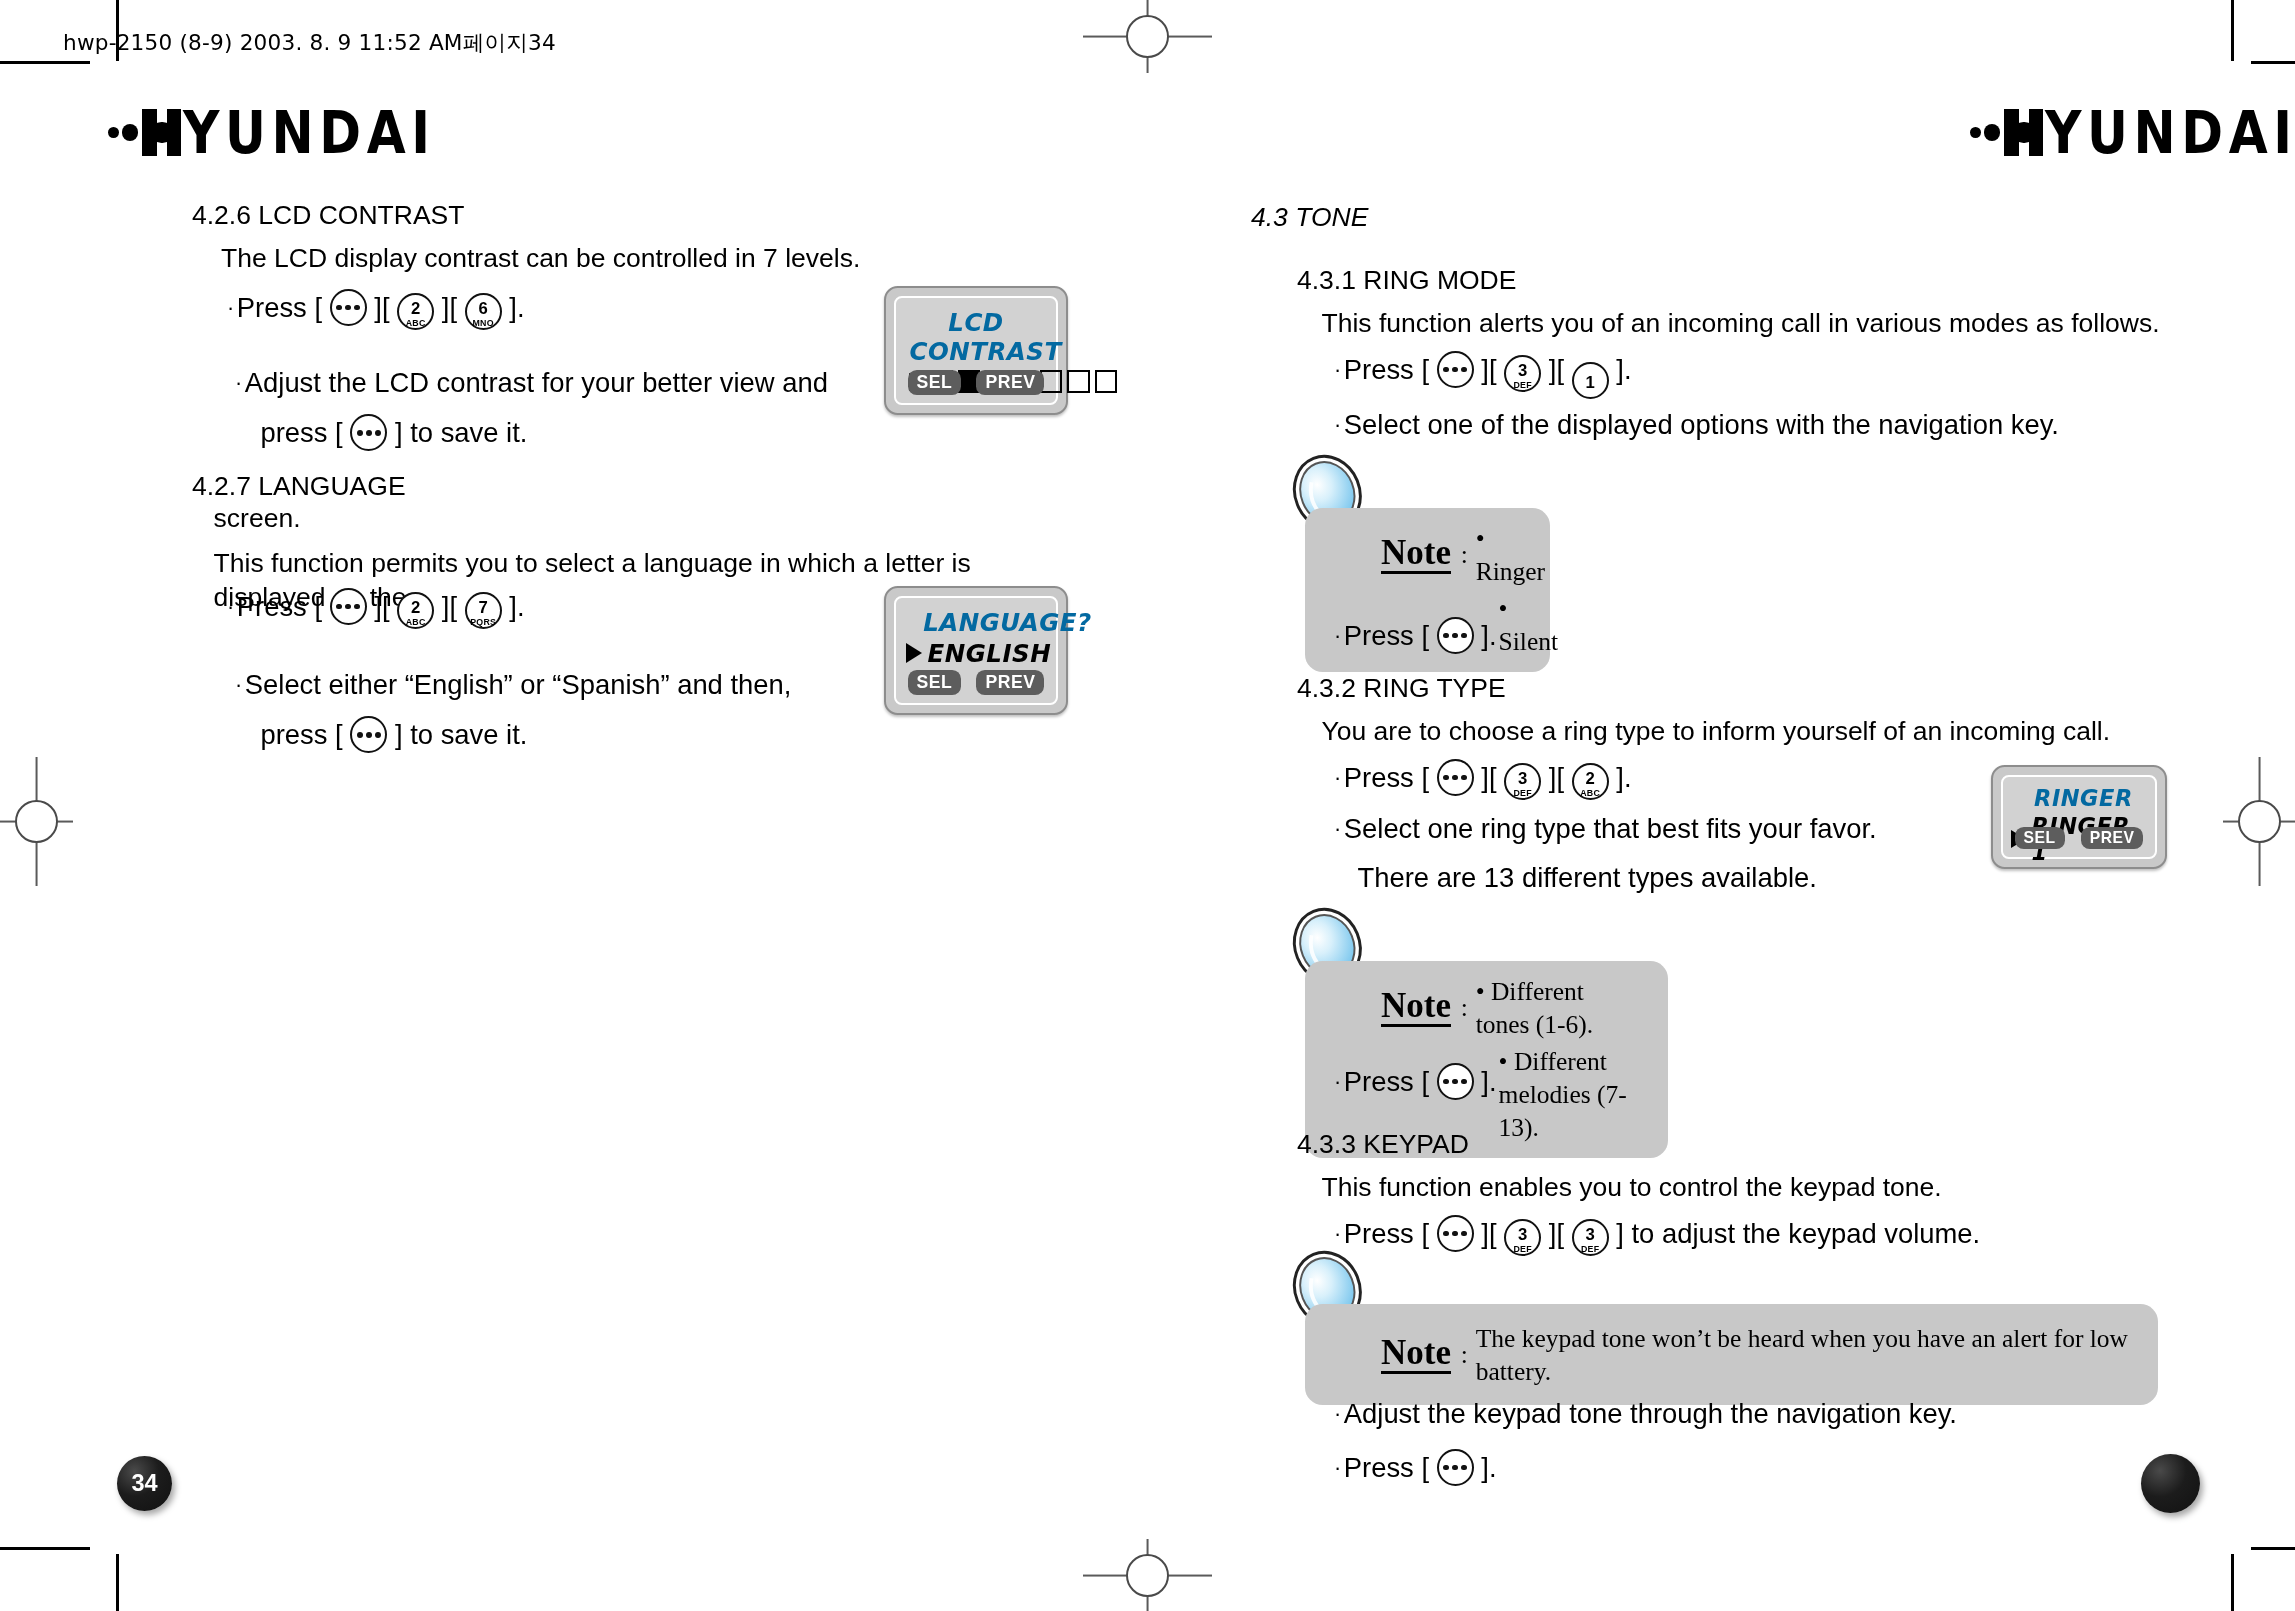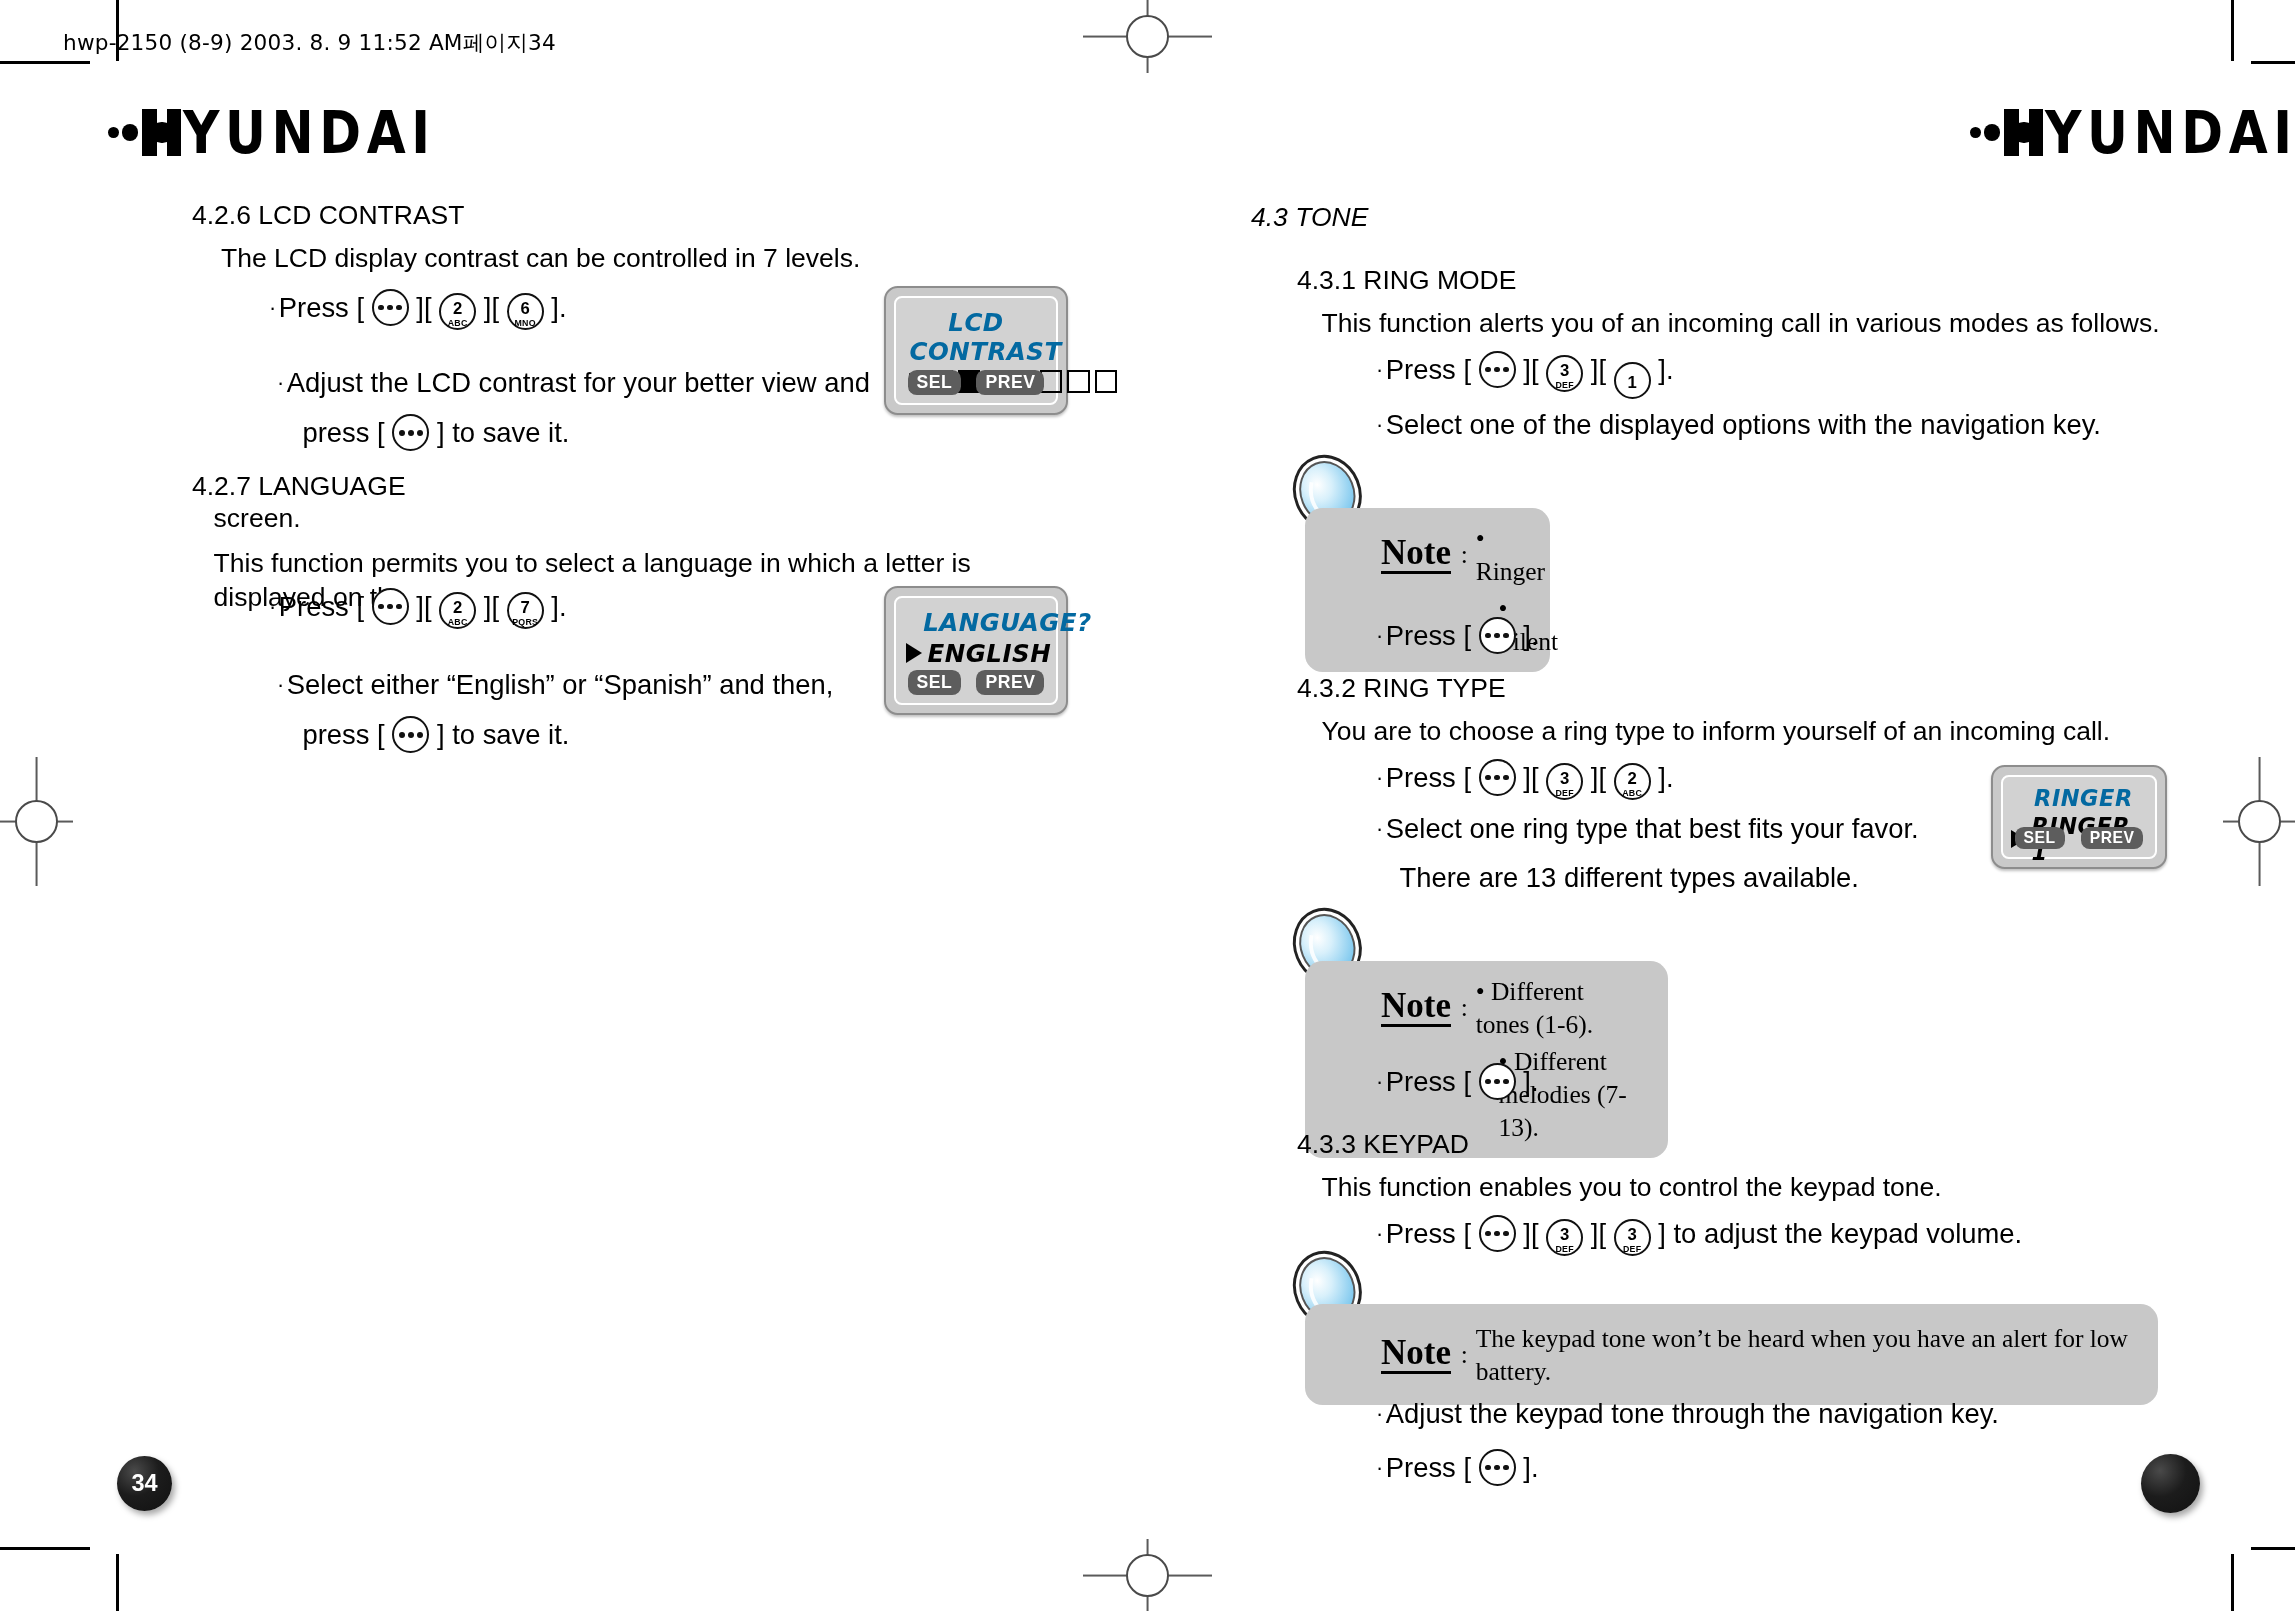--- a/index.html
+++ b/index.html
@@ -41,21 +41,21 @@
 
   
   .col { position:absolute; top:0; }
   .colL { left:0;    width:1148px; }
   .colR { left:1148px; width:1148px; }
 
   
   .h2 { font-size:26.5px; font-style:italic; font-weight:normal; font-family:"Liberation Sans", sans-serif; }
   .h3 { font-size:26.5px; }
   .body { font-size:26.5px; line-height:1.28; }
-  .bullet { font-size:27.4px; line-height:1.30;margin-left:42px; }
+  .bullet { font-size:27.4px; line-height:1.30; }
   .bullet .dotmark { display:inline-block; width:9.8px; font-size:21.6px; vertical-align:2px; }
 
   
   .key {
     display:inline-block; position:relative; vertical-align:-8.8px;
     width:37px; height:37px; border:2px solid #111; border-radius:50%;
     background:#fff; text-align:center;
   }
   .key .num { display:block; font-size:16.7px; font-weight:bold; line-height:1; margin-top:5.9px; }
   .key .sub { display:block; font-size:8.8px; font-weight:bold; line-height:1; margin-top:1px; letter-spacing:0.2px; }

